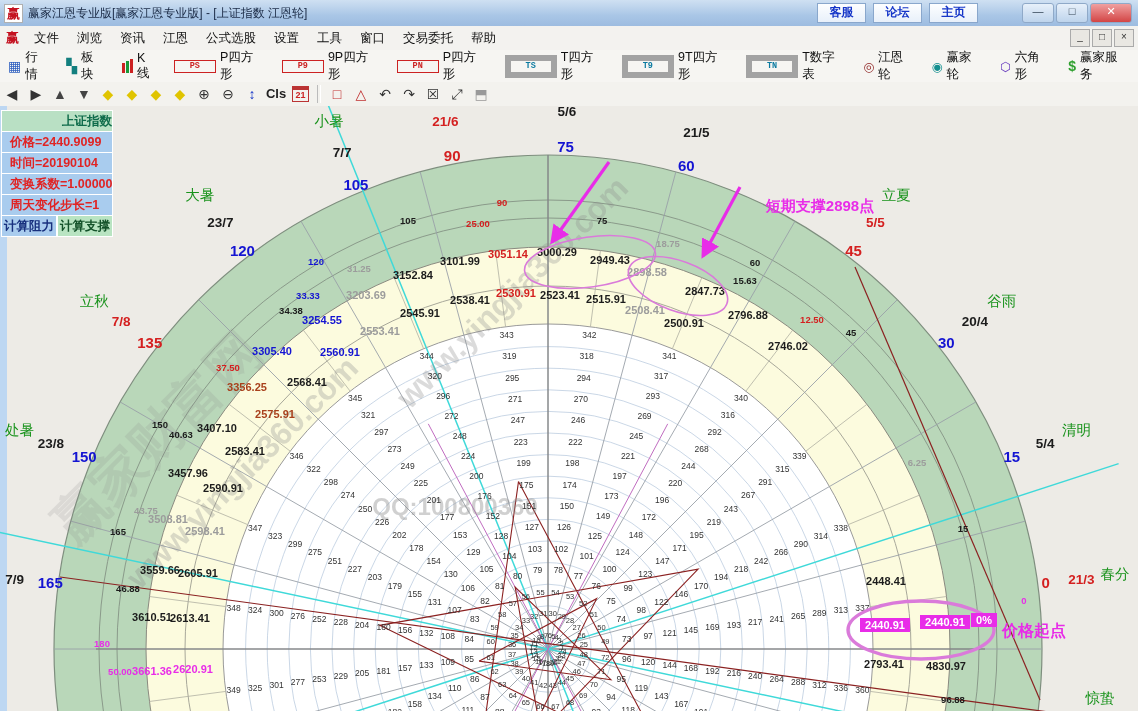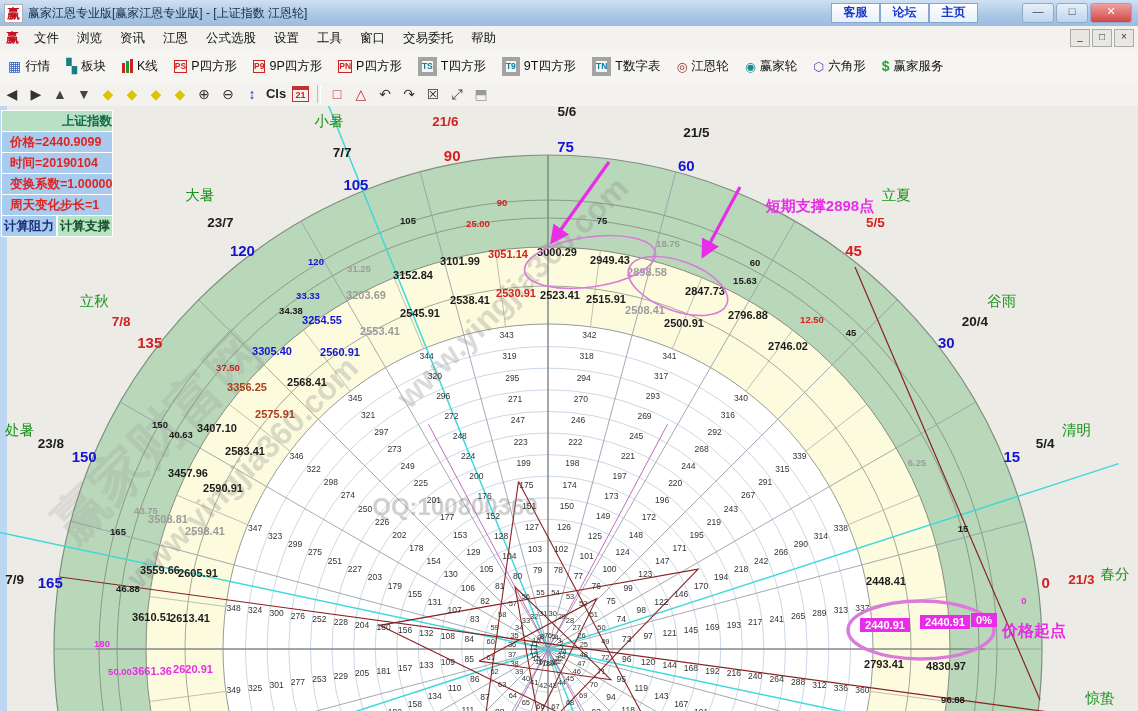--- a/index.html
+++ b/index.html
@@ -5,42 +5,42 @@
   html,body{margin:0;padding:0;background:#888;}
   .app{position:relative;width:1138px;height:711px;overflow:hidden;
        font-family:"Liberation Sans","DejaVu Sans",sans-serif;background:#EDEBE6;}
   
   .titlebar{position:absolute;left:0;top:0;width:1138px;height:26px;
     background:linear-gradient(#CFE0F2,#A9C6E6 60%,#9DBCE0);border-bottom:1px solid #7F9FC4;
     display:flex;align-items:center;}
   .logo{display:inline-block;margin:0 5px 0 4px;width:17px;height:17px;line-height:17px;text-align:center;
     background:#fff;color:#C41220;font-weight:bold;font-size:13px;border:1px solid #B0B0B0;}
   .title{font-size:12px;color:#1A2A45;}
-  .tb-btns{position:absolute;right:160px;top:3px;display:flex;margin-left:36px;}
+  .tb-btns{position:absolute;right:160px;top:3px;display:flex;gap:7px;margin-left:36px;}
   .tb-btn{width:47px;height:18px;line-height:17px;text-align:center;font-size:12px;font-weight:bold;color:#1535C8;
     background:linear-gradient(#FDFEFF,#E8F0FA);border:1px solid #89A7CC;}
   .winctl{position:absolute;right:6px;top:3px;display:flex;gap:2px;}
   .wbtn{width:30px;height:18px;text-align:center;line-height:15px;font-size:11px;color:#345;
     background:linear-gradient(#E7F0FA,#BED4EC);border:1px solid #8FA9C8;border-radius:3px;}
   .wbtn.close{background:linear-gradient(#F0A0A0,#D34545);color:#fff;width:40px;font-weight:bold;}
   
   .menubar{position:absolute;left:0;top:26px;width:1138px;height:24px;background:#F3F2EF;
     border-bottom:1px solid #D8D6D0;display:flex;align-items:center;font-size:12.5px;color:#111;}
   .menu-logo{color:#C41220;font-weight:bold;margin:0 6px 0 6px;font-size:13px;}
   .menu-item{padding:3px 9px;}
   .mdictl{position:absolute;right:4px;top:3px;display:flex;gap:2px;}
   .mdibtn{width:18px;height:16px;line-height:14px;text-align:center;font-size:10px;color:#333;
     background:#E9E7E2;border:1px solid #AAA;}
   
   .toolbar1{position:absolute;left:0;top:50px;width:1138px;height:32px;background:#F6F5F2;
     border-bottom:1px solid #D0CEC8;display:flex;align-items:center;font-size:12.5px;color:#111;}
   .t1item{display:flex;align-items:center;gap:4px;padding:3px 8px;}
-  .badge{display:inline-block;font-size:8.5px;font-weight:bold;padding:1px 0;line-height:9px;}
+  .badge{display:inline-block;font-size:8.5px;font-weight:bold;padding:1px 15px;line-height:9px;font-family:Liberation Mono, monospace;}
   .badge.r{border:1px solid #C22;color:#C22;}
-  .badge.g{border:4px solid #a3a3a3;color:#0A7AA0;}
+  .badge.g{border:6px solid #a3a3a3;color:#0A7AA0;}
   .klbars{display:inline-flex;align-items:flex-end;gap:1px;height:14px;}
   .klbars i{display:block;width:3px;}
   .toolbar2{position:absolute;left:0;top:82px;width:1138px;height:24px;background:#F3F2EE;
     border-bottom:1px solid #C8C6C0;display:flex;align-items:center;}
   .t2item{width:24px;text-align:center;font-size:14px;line-height:20px;}
   .t2sep{width:2px;height:18px;border-left:1px solid #BBB;border-right:1px solid #FFF;margin:0 4px;}
   
   .chart{position:absolute;left:0;top:106px;width:1138px;height:605px;}
   
   .panel{position:absolute;left:1px;top:4px;width:112px;font-size:12.5px;}

